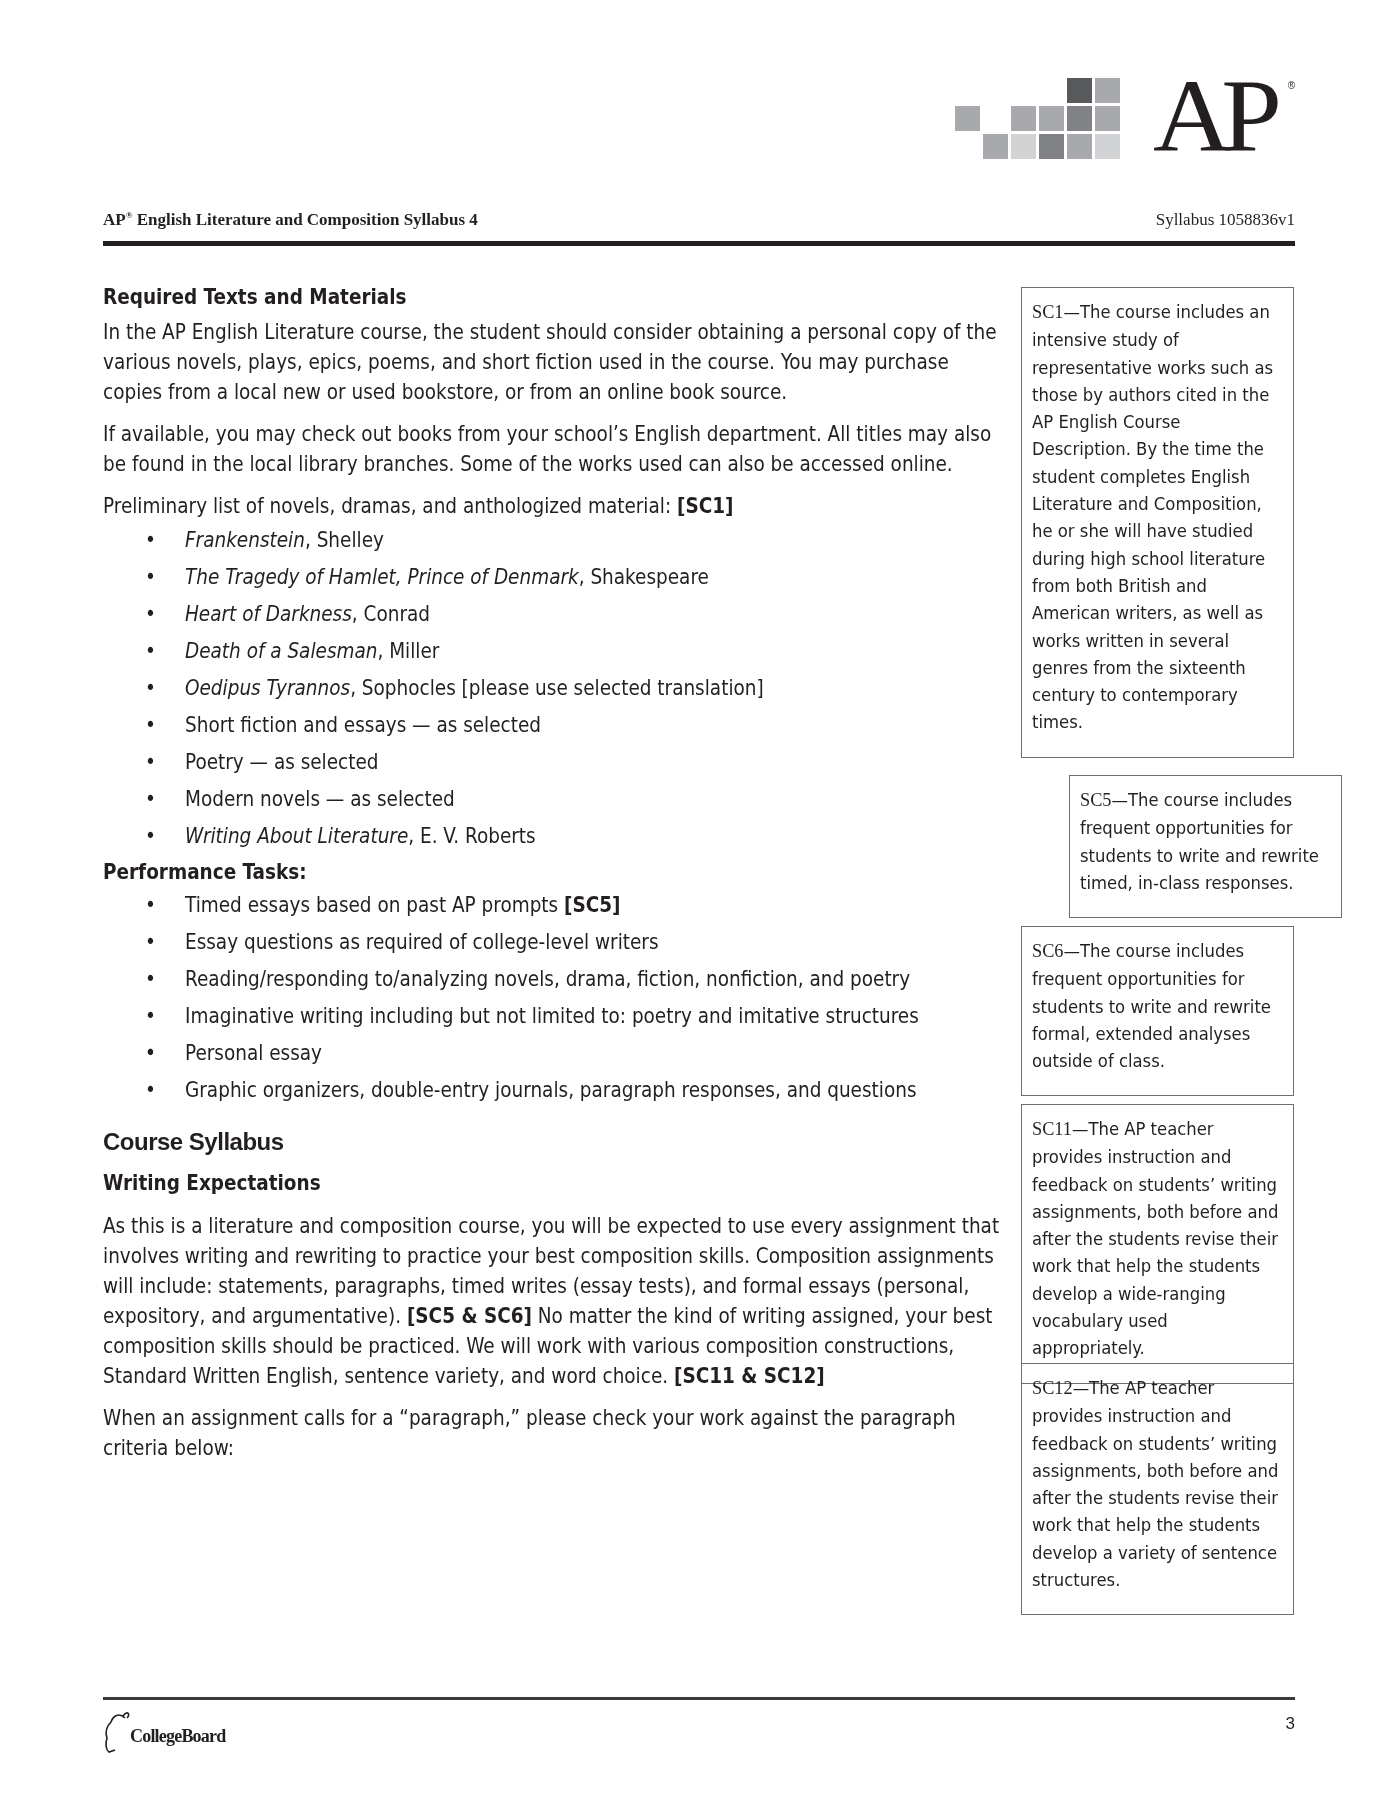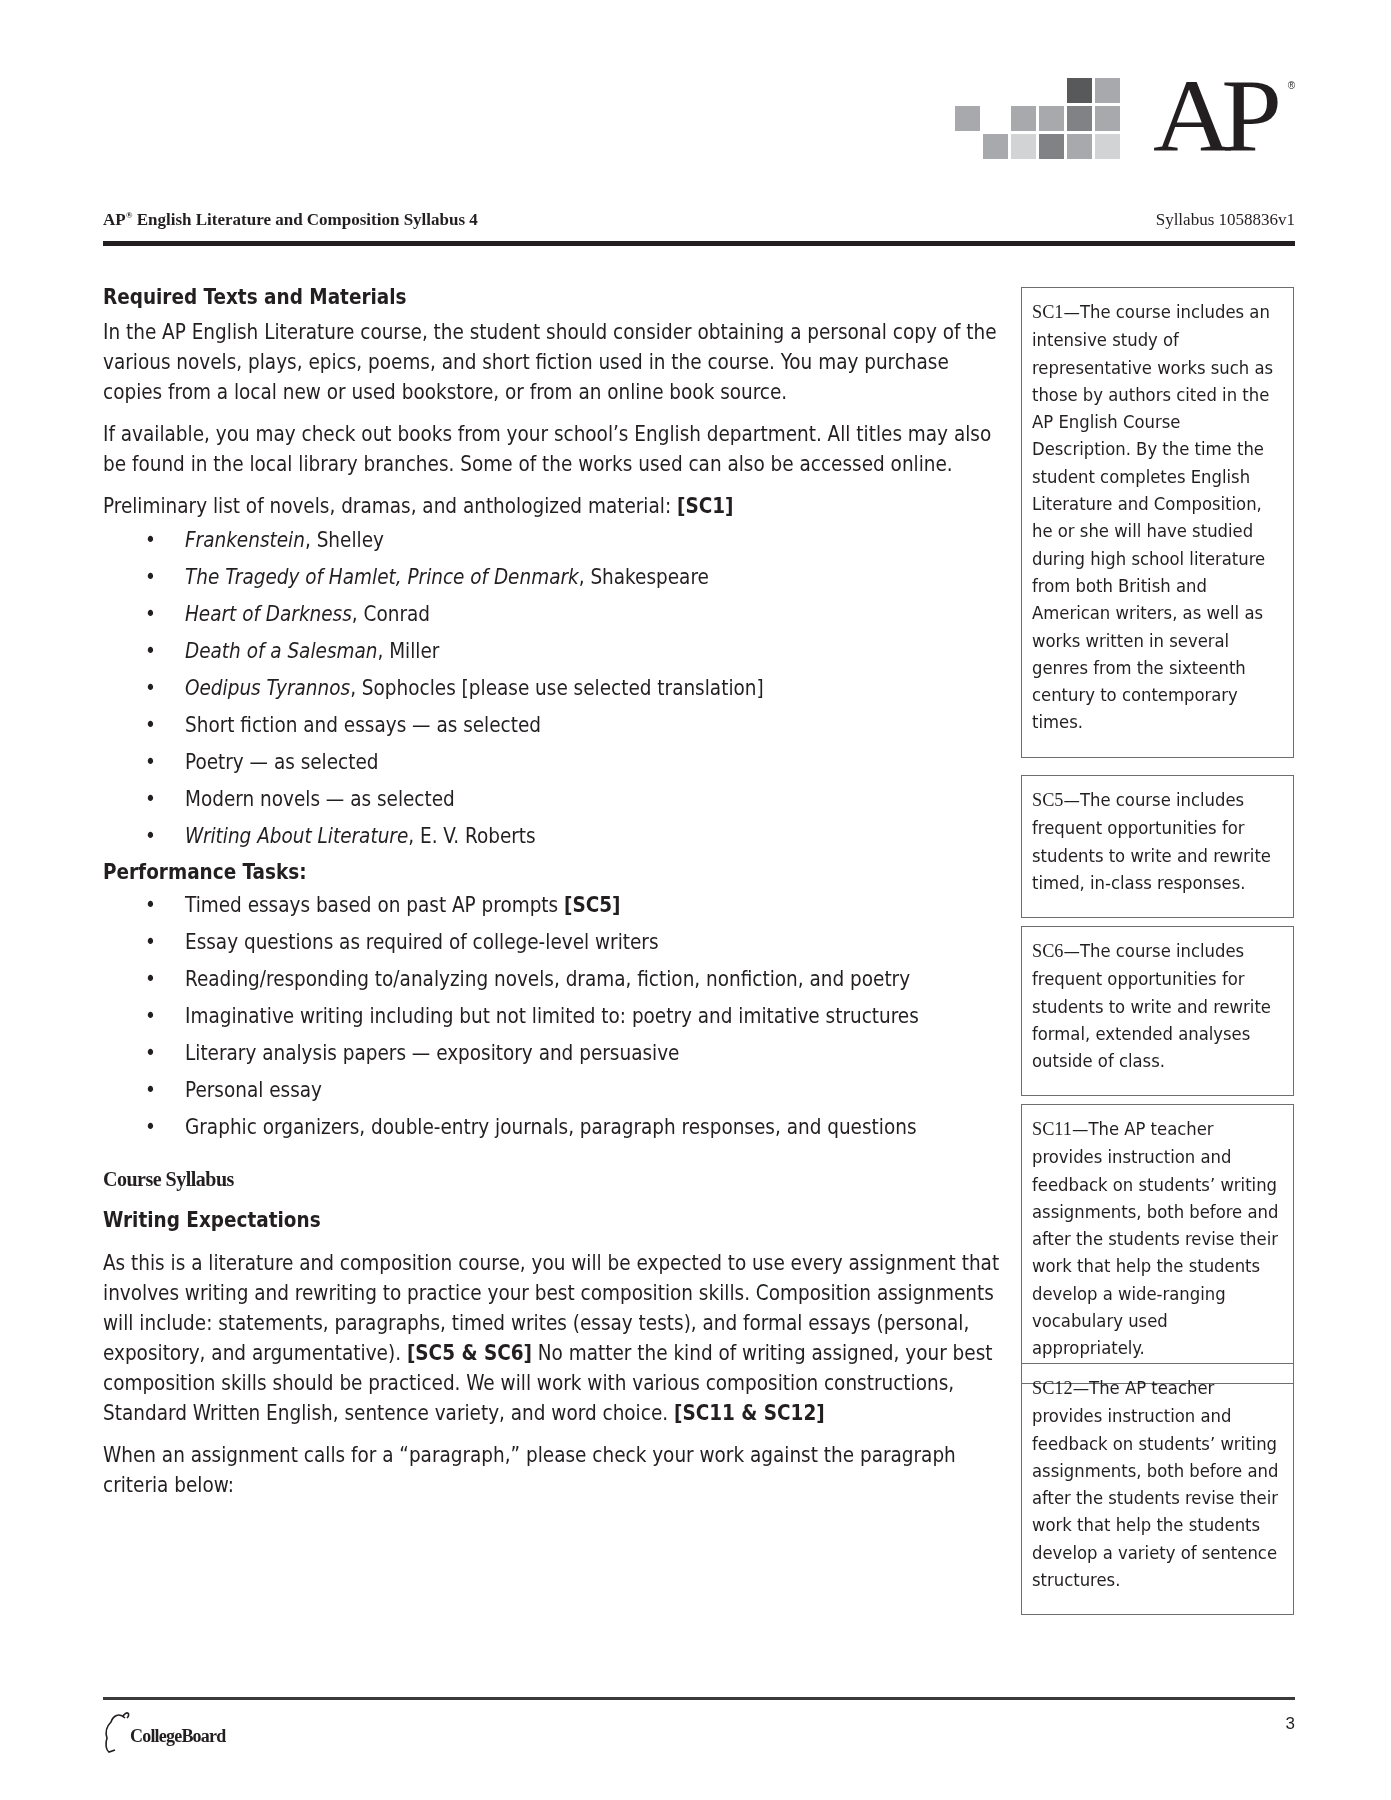--- a/index.html
+++ b/index.html
@@ -23,21 +23,21 @@
 
   
   .main { position:absolute; left:103px; top:283px; width:900px; font-size:20.5px; line-height:30px; }
   .main .h3 { font-weight:bold; margin:0 0 2px 0; line-height:28px; }
   .main p { margin:6px 0 14px 0; }
   .main ul { list-style:none; margin:-2px 0 6px 0; padding:0; }
   .main li { position:relative; padding-left:82px; line-height:30px; margin-bottom:7px; }
   .main li .bullet { position:absolute; left:42px; top:0; }
   .main i { font-style:italic; }
   .main b { font-weight:bold; }
-  .main .h2 { font-family:Liberation Serif, serif; font-weight:bold; font-size:20px; line-height:34px;
+  .main .h2 { font-family:Liberation Sans, sans-serif; font-weight:bold; font-size:24px; line-height:34px;
          margin:20px 0 10px 0; letter-spacing:-0.5px; }
 
   
   .sc-box { position:absolute; left:1021px; width:251px; border:1.5px solid #6d6e71; padding:10px 10px 21px 10px;
          font-size:18.3px; line-height:27.3px; color:#231f20; }
   .sc-box .code { font-family:"Liberation Serif","DejaVu Serif",serif; }
 
   
   .rule-bottom { position:absolute; left:103px; top:1697px; width:1192px; height:3px; background:#3a3a3a; }
   .cb-logo { position:absolute; left:103px; top:1708px; width:200px; height:50px; }
@@ -89,33 +89,33 @@
       <li><span class="bullet">•</span><span>Modern novels — as selected</span></li>
       <li><span class="bullet">•</span><i>Writing About Literature</i><span>, E. V. Roberts</span></li>
     </ul>
 
   <div class="h3" style="margin-top:4px;margin-bottom:6px">Performance Tasks:</div>
   <ul id="tasks-list">
       <li><span class="bullet">•</span><span>Timed essays based on past AP prompts </span><b>[SC5]</b></li>
       <li><span class="bullet">•</span><span>Essay questions as required of college-level writers</span></li>
       <li><span class="bullet">•</span><span>Reading/responding to/analyzing novels, drama, fiction, nonfiction, and poetry</span></li>
       <li><span class="bullet">•</span><span>Imaginative writing including but not limited to: poetry and imitative structures</span></li>
-      <li><span class="bullet">•</span><span>Literary analysis papers — expository and persuasive</span></li>
+      <li><span class="bullet">•</span></li>
       <li><span class="bullet">•</span><span>Personal essay</span></li>
       <li><span class="bullet">•</span><span>Graphic organizers, double-entry journals, paragraph responses, and questions</span></li>
     </ul>
 
   <div class="h2">Course Syllabus</div>
   <div class="h3" style="margin-bottom:14px">Writing Expectations</div>
   <p style="margin-bottom:12px"><span>As this is a literature and composition course, you will be expected to use every assignment that involves writing and rewriting to practice your best composition skills. Composition assignments will include: statements, paragraphs, timed writes (essay tests), and formal essays (personal, expository, and argumentative). </span><b>[SC5 &amp; SC6]</b><span> No matter the kind of writing assigned, your best composition skills should be practiced. We will work with various composition constructions, Standard Written English, sentence variety, and word choice. </span><b>[SC11 &amp; SC12]</b></p>
   <p>When an assignment calls for a “paragraph,” please check your work against the paragraph criteria below:</p>
 </div>
 
 <div class="sc-box" style="top:287px;"><span class="code">SC1</span><span>—The course includes an intensive study of representative works such as those by authors cited in the AP English Course Description. By the time the student completes English Literature and Composition, he or she will have studied during high school literature from both British and American writers, as well as works written in several genres from the sixteenth century to contemporary times.</span></div>
-<div class="sc-box" style="top:775px;"><span class="code">SC5</span><span>—The course includes frequent opportunities for students to write and rewrite timed, in-class responses.</span></div>
+<div class="sc-box" style="top:775px;margin-left:48px;"><span class="code">SC5</span><span>—The course includes frequent opportunities for students to write and rewrite timed, in-class responses.</span></div>
 <div class="sc-box" style="top:926px;"><span class="code">SC6</span><span>—The course includes frequent opportunities for students to write and rewrite formal, extended analyses outside of class.</span></div>
 <div class="sc-box" style="top:1104px;"><span class="code">SC11</span><span>—The AP teacher provides instruction and feedback on students’ writing assignments, both before and after the students revise their work that help the students develop a wide-ranging vocabulary used appropriately.</span></div>
 <div class="sc-box" style="top:1352px;margin-top:11px;"><span class="code">SC12</span><span>—The AP teacher provides instruction and feedback on students’ writing assignments, both before and after the students revise their work that help the students develop a variety of sentence structures.</span></div>
 
 <div class="rule-bottom"></div>
 <div class="cb-logo">
   <svg width="30" height="50" viewBox="0 0 30 50" style="position:absolute;left:0;top:0">
     <path d="M20 8 C24 2 28 6 24 10 M22 10 C16 4 10 8 8 14 C4 18 2 24 4 30 C2 36 3 42 6 44 L12 42" fill="none" stroke="#231f20" stroke-width="1.6"></path>
   </svg>
   <div class="name">CollegeBoard</div>

